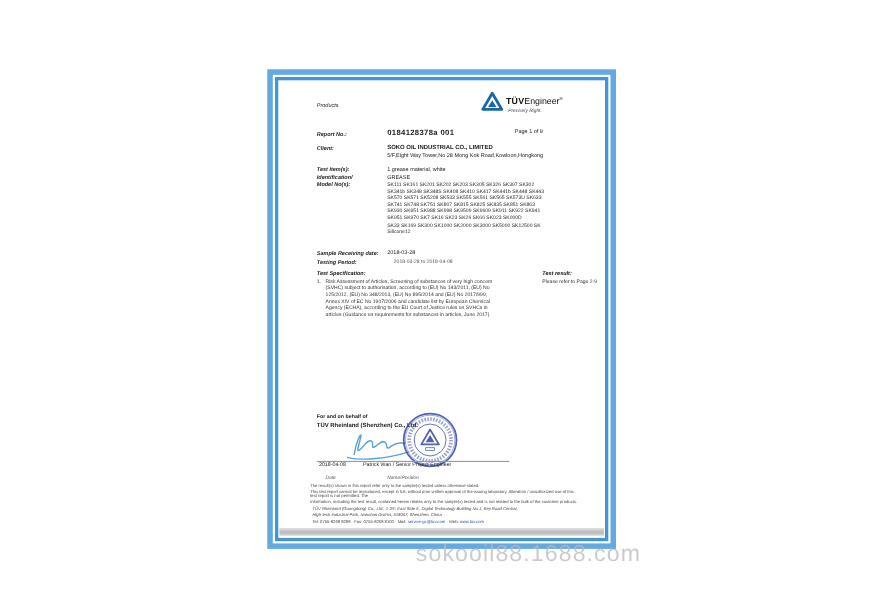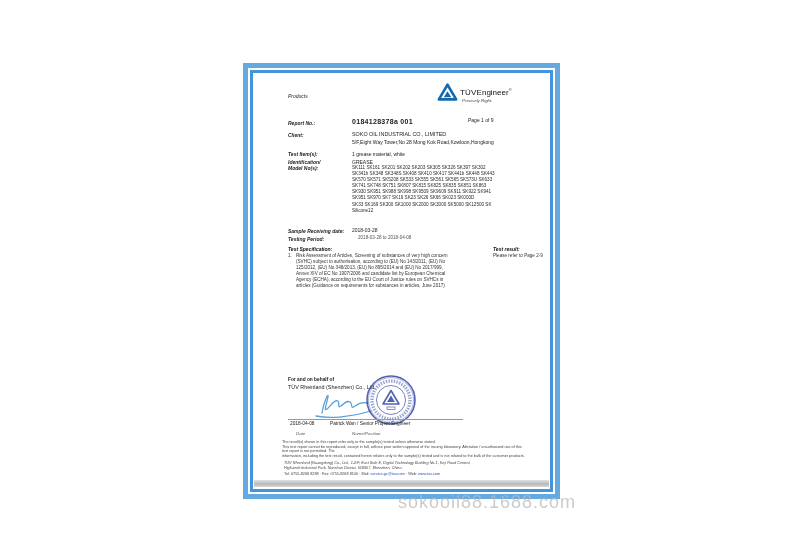--- a/index.html
+++ b/index.html
@@ -7,33 +7,33 @@
   .stage { position:relative; width:800px; height:560px; overflow:hidden; background:#fff;
            font-family:"Liberation Sans", sans-serif; color:#1b1b1b; }
   .doc { position:absolute; left:243px; top:63px; width:317px; height:436px;
          border:5px solid #63a9e2; background:#fff; }
   .doc-inner { position:absolute; inset:2px; border:3px solid #4394d9; background:#fff; }
   .abs { position:absolute; white-space:nowrap; }
   .lbl { font-size:5px; font-weight:bold; font-style:italic; color:#222; }
   .val { font-size:5px; color:#222; }
   .tiny { font-size:3.8px; color:#444; white-space:normal; }
   .reportno { font-size:7px; font-weight:bold; letter-spacing:.3px; }
-  .bold { font-weight:normal; }
+  .bold { font-weight:bold; }
   .wrap { white-space:normal; }
   .modelline { font-size:4.6px; line-height:6.1px; color:#2a2a2a; }
   .spec { font-size:4.6px; line-height:6px; color:#333; }
   .logo-text { font-size:8px; color:#111; }
   .logo-text .bold { letter-spacing:.2px; }
   .tagline { font-size:4.4px; font-style:italic; color:#3c4a58; }
   .sigline { position:absolute; height:1px; background:#999; }
   .graybar { position:absolute; left:6px; right:6px; top:412px; height:7px;
              background:linear-gradient(#e2e2e2,#b9b9b9 55%,#d6d6d6); }
   .wm-cn { position:absolute; left:382px; top:463px; font-size:20px; letter-spacing:3px;
            color:rgba(140,140,140,0.55); font-weight:bold; }
-  .wm-url { position:absolute; left:398px; top:492px; font-size:18px; letter-spacing:1px;
+  .wm-url { position:absolute; left:378px; top:492px; font-size:21px; letter-spacing:1px;
             color:rgba(185,185,185,0.75); }
   .link { color:#2b49c0; }
   .hdr { font-size:5px; font-weight:bold; font-style:italic; color:#111; }
 </style>
 </head>
 <body>
 
 <div class="stage">
 
   <div class="doc">

